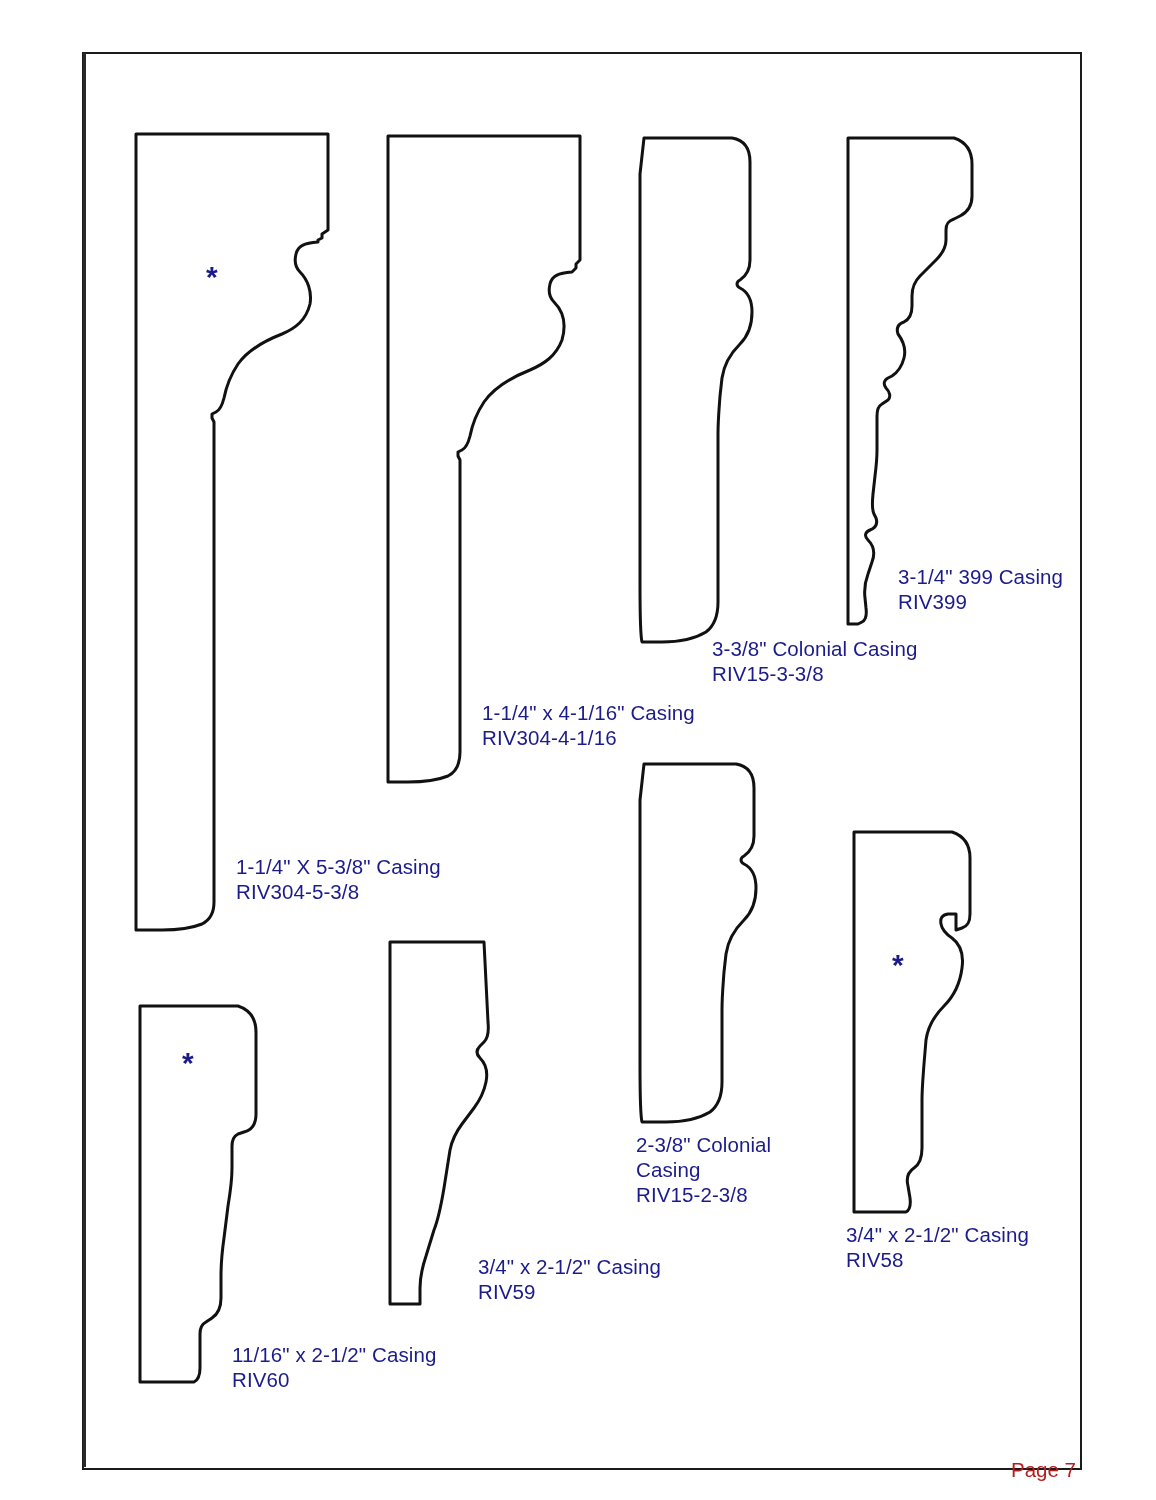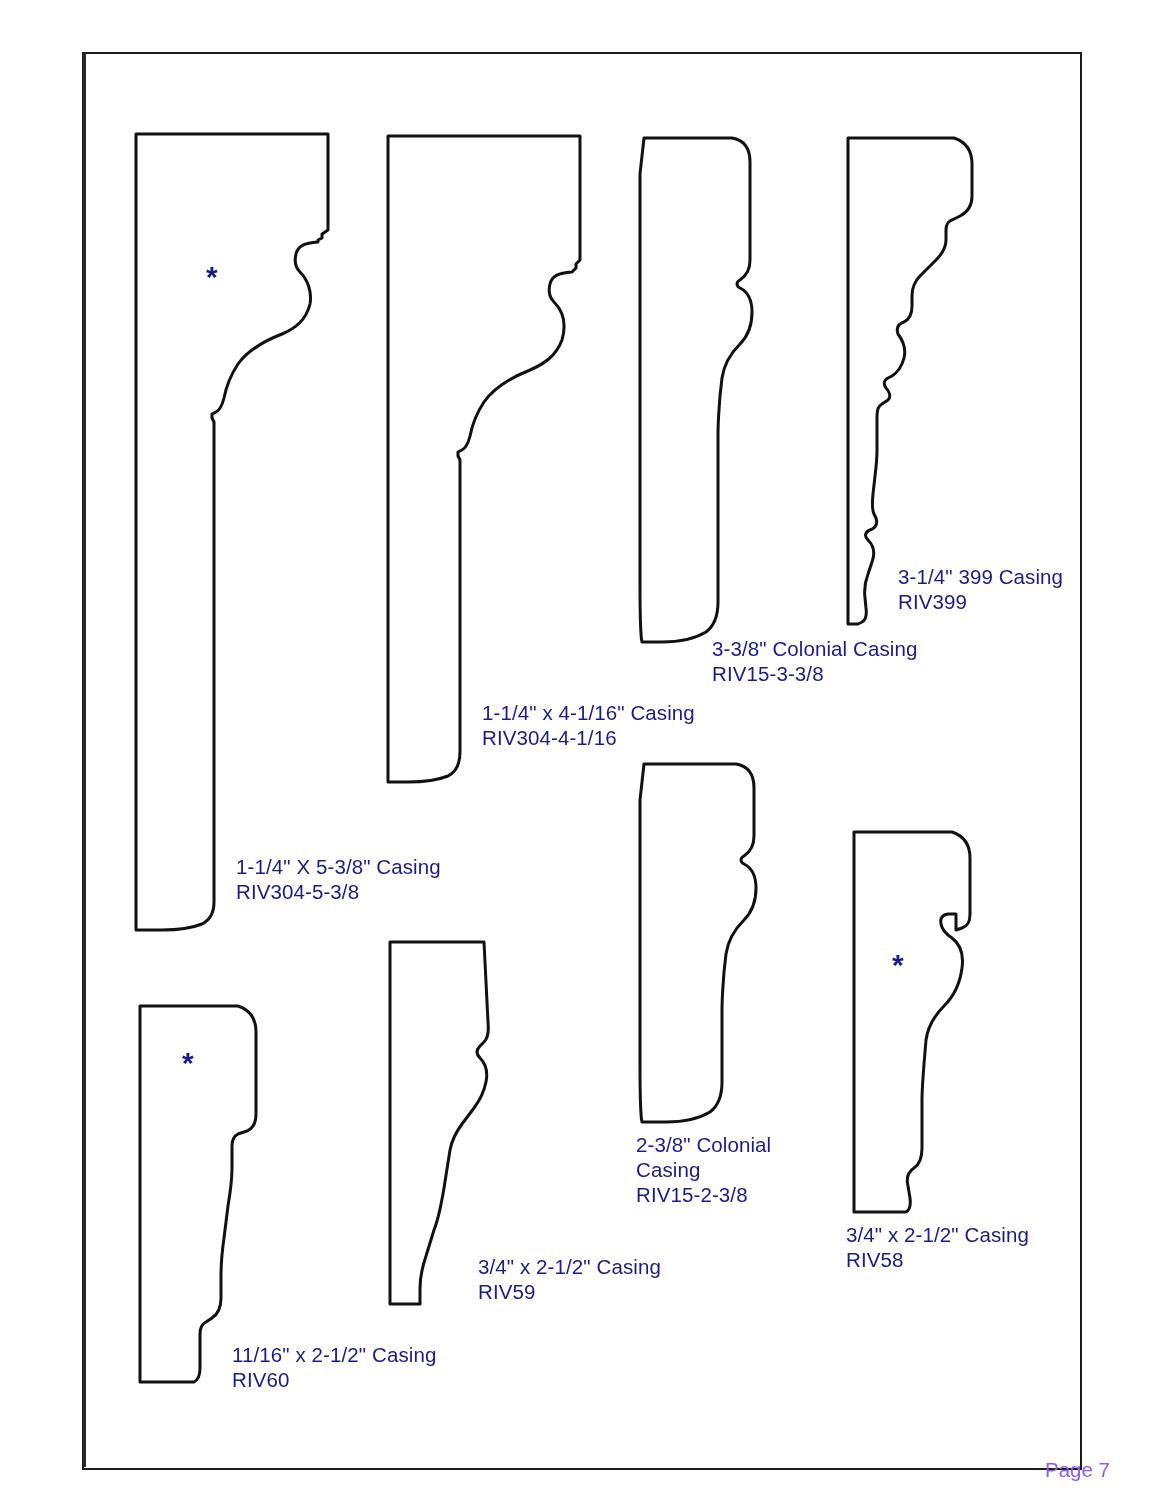--- a/index.html
+++ b/index.html
@@ -63,23 +63,23 @@
   .asterisk {
     position: absolute;
     color: #1b1b8c;
     font-family: "Liberation Sans", sans-serif;
     font-size: 30px;
     font-weight: 700;
     line-height: 1;
   }
   #page-footer {
     position: absolute;
-    right: 46px;
+    right: 80px;
     top: 1458px;
-    color: #8b5cf6;
+    color: #b91c1c;
     font-size: 20.5px;
     font-family: "Liberation Sans", sans-serif;
   }
 </style>
 </head>
 <body>
 
 <div id="page">
 
   <div id="page-frame"></div>

